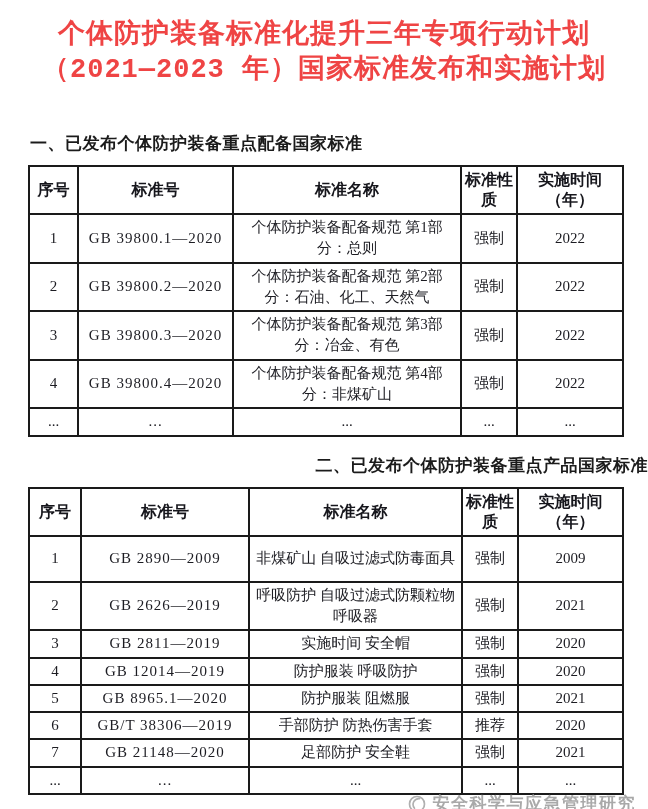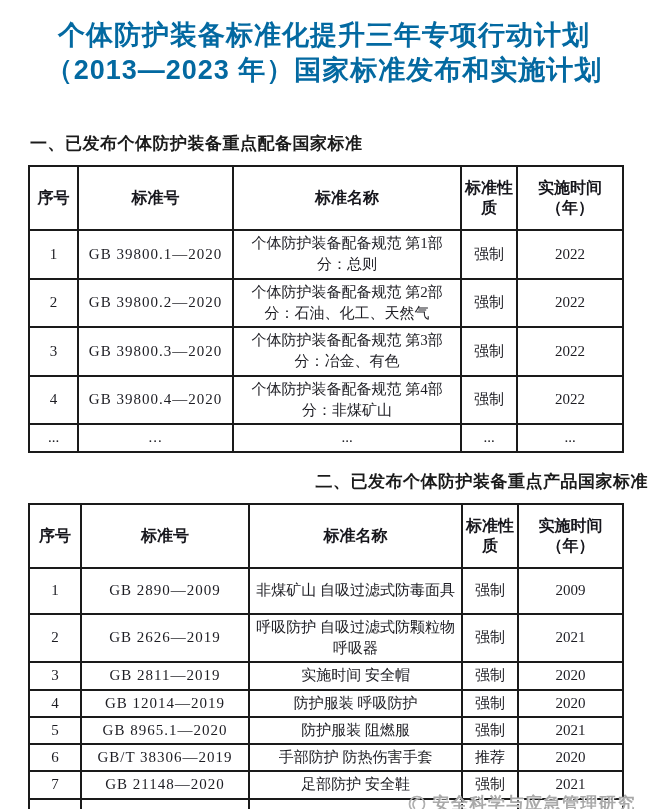--- a/index.html
+++ b/index.html
@@ -9,26 +9,26 @@
     position: relative;
     font-family: "Liberation Serif", serif;
     color: #141414;
     overflow: hidden;
   }
   .page { width: 648px; height: 809px; position: relative; }
 
   .doc-title {
     margin: 18px 12px 0 12px;
     text-align: center;
-    font-family: Liberation Sans, sans-serif;
+    font-family: Liberation Mono, monospace;
     font-weight: 700;
     font-size: 27px;
     line-height: 35px;
     letter-spacing: 1px;
-    color: #0369a1;
+    color: #ef4444;
   }
   .doc-title .line { display: block; }
 
   .section-heading {
     font-family: Liberation Serif, serif;
     font-weight: 700;
     font-size: 17px;
     color: #1b1b1b;
     margin-left: 30px;
     letter-spacing: 0.5px;
@@ -40,21 +40,21 @@
     border-collapse: collapse;
     table-layout: fixed;
     width: 594px;
     margin: 10px 0 0 28px;
     background: #ffffff;
   }
   table.std-table th, table.std-table td {
     border: 2px solid #1a1a1a;
     overflow: hidden;
   }
-  table.std-table thead tr { height: 64px; margin-left: 40px; }
+  table.std-table thead tr { height: 48px; margin-left: 40px; }
   table.std-table th {
     font-family: "Liberation Sans", sans-serif;
     font-weight: 700;
     font-size: 16px;
     text-align: center;
     vertical-align: middle;
     line-height: 1.25;
     padding: 2px;
     color: #16161c;
   }
@@ -91,21 +91,21 @@
   }
   .watermark-logo svg { width: 20px; height: 20px; display: block; }
 </style>
 </head>
 <body>
 
 <div class="page">
 
   <h1 class="doc-title">
     <span class="line">个体防护装备标准化提升三年专项行动计划</span>
-    <span class="line">（2013—2023 年）国家标准发布和实施计划</span>
+    <span class="line">（2021—2023 年）国家标准发布和实施计划</span>
   </h1>
 
   <h2 class="section-heading heading-1">一、已发布个体防护装备重点配备国家标准</h2>
 
   <table class="std-table">
     <colgroup>
       <col style="width:49px">
         <col style="width:155px">
         <col style="width:228px">
         <col style="width:56px">

